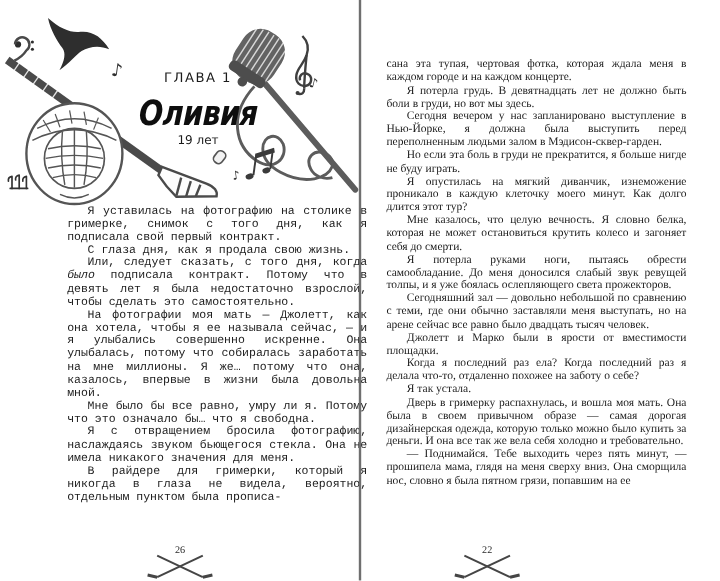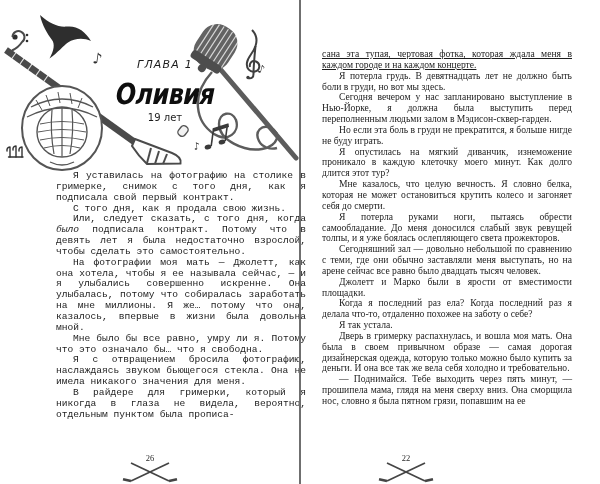--- a/index.html
+++ b/index.html
@@ -8,37 +8,37 @@
     font-family:"Liberation Serif",serif;color:#1c1c1c;
   }
   .page{position:absolute;top:0;height:484px;width:299px;}
   .page-left{left:0;}
   .page-right{left:301px;}
   .spine{position:absolute;top:0;bottom:0;left:299px;width:1.5px;background:#6f6f6f;}
   .header-art{position:absolute;left:0;top:0;}
   .chapter-head{position:absolute;left:104px;top:58px;width:122px;text-align:center;}
   .chapter-label{
     font-family:"DejaVu Sans",sans-serif;font-size:11px;letter-spacing:1.2px;
-    color:#1b1b1b;white-space:nowrap;font-style:italic;
+    color:#1b1b1b;white-space:nowrap;
   }
   .chapter-title{margin-top:6px;height:34px;}
   .chapter-title span{
     display:inline-block;font-family:"DejaVu Sans",sans-serif;font-style:italic;font-weight:700;
     font-size:29px;color:#0e0e0e;transform:scaleX(.82) skewX(-3deg);transform-origin:center;
     white-space:nowrap;letter-spacing:-.5px;
   }
   .chapter-subtitle{margin-top:1px;font-family:"DejaVu Sans",sans-serif;font-size:10px;color:#1b1b1b;}
   .page-body{
     position:absolute;width:250px;font-size:9.6px;line-height:10.85px;
     text-align:justify;color:#1c1c1c;
   }
   .page-body-left{left:56px;top:171px;font-family:Liberation Mono, monospace;}
   .page-body-right{left:21px;top:49px;}
   .para{margin:0;text-indent:17px;}
-  .para.no-indent{text-indent:0;text-decoration:underline;}
+  .para.no-indent{text-indent:0;}
   .ital{font-style:italic;}
   .footer{position:absolute;width:56px;height:32px;top:454px;}
   .footer-left{left:122px;}
   .footer-right{left:77px;}
   .page-num{
     position:absolute;left:0;right:0;top:0;text-align:center;
     font-size:8.5px;color:#2a2a2a;line-height:9px;
   }
   .sticks{position:absolute;left:0;top:7px;}
   svg .ln{stroke:#4a4a4a;fill:none;}
@@ -160,21 +160,21 @@
     <div class="chapter-head">
       <div class="chapter-label">ГЛАВА 1</div>
       <div class="chapter-title">
         <span>Оливия</span>
       </div>
       <div class="chapter-subtitle">19 лет</div>
     </div>
 
     <div class="page-body page-body-left" id="left-body">
         <p class="para"><span>Я уставилась на фотографию на столике в гримерке, снимок с того дня, как я подписала свой первый контракт.</span></p>
-        <p class="para"><span>С того дня, как я продала свою жизнь.</span></p>
+        <p class="para"><span>С глаза дня, как я продала свою жизнь.</span></p>
         <p class="para"><span>Или, следует сказать, с того дня, когда </span><span class="ital">было</span><span> подписала контракт. Потому что в девять лет я была недостаточно взрослой, чтобы сделать это самостоятельно.</span></p>
         <p class="para"><span>На фотографии моя мать — Джолетт, как она хотела, чтобы я ее называла сейчас, — и я улыбались совершенно искренне. Она улыбалась, потому что собиралась заработать на мне миллионы. Я же… потому что она, казалось, впервые в жизни была довольна мной.</span></p>
         <p class="para"><span>Мне было бы все равно, умру ли я. Потому что это означало бы… что я свободна.</span></p>
         <p class="para"><span>Я с отвращением бросила фотографию, наслаждаясь звуком бьющегося стекла. Она не имела никакого значения для меня.</span></p>
         <p class="para"><span>В райдере для гримерки, который я никогда в глаза не видела, вероятно, отдельным пунктом была прописа-</span></p>
       </div>
 
     <div class="footer footer-left">
       <div class="page-num">26</div>
       <svg class="sticks" width="56" height="24" viewBox="0 0 56 24">

